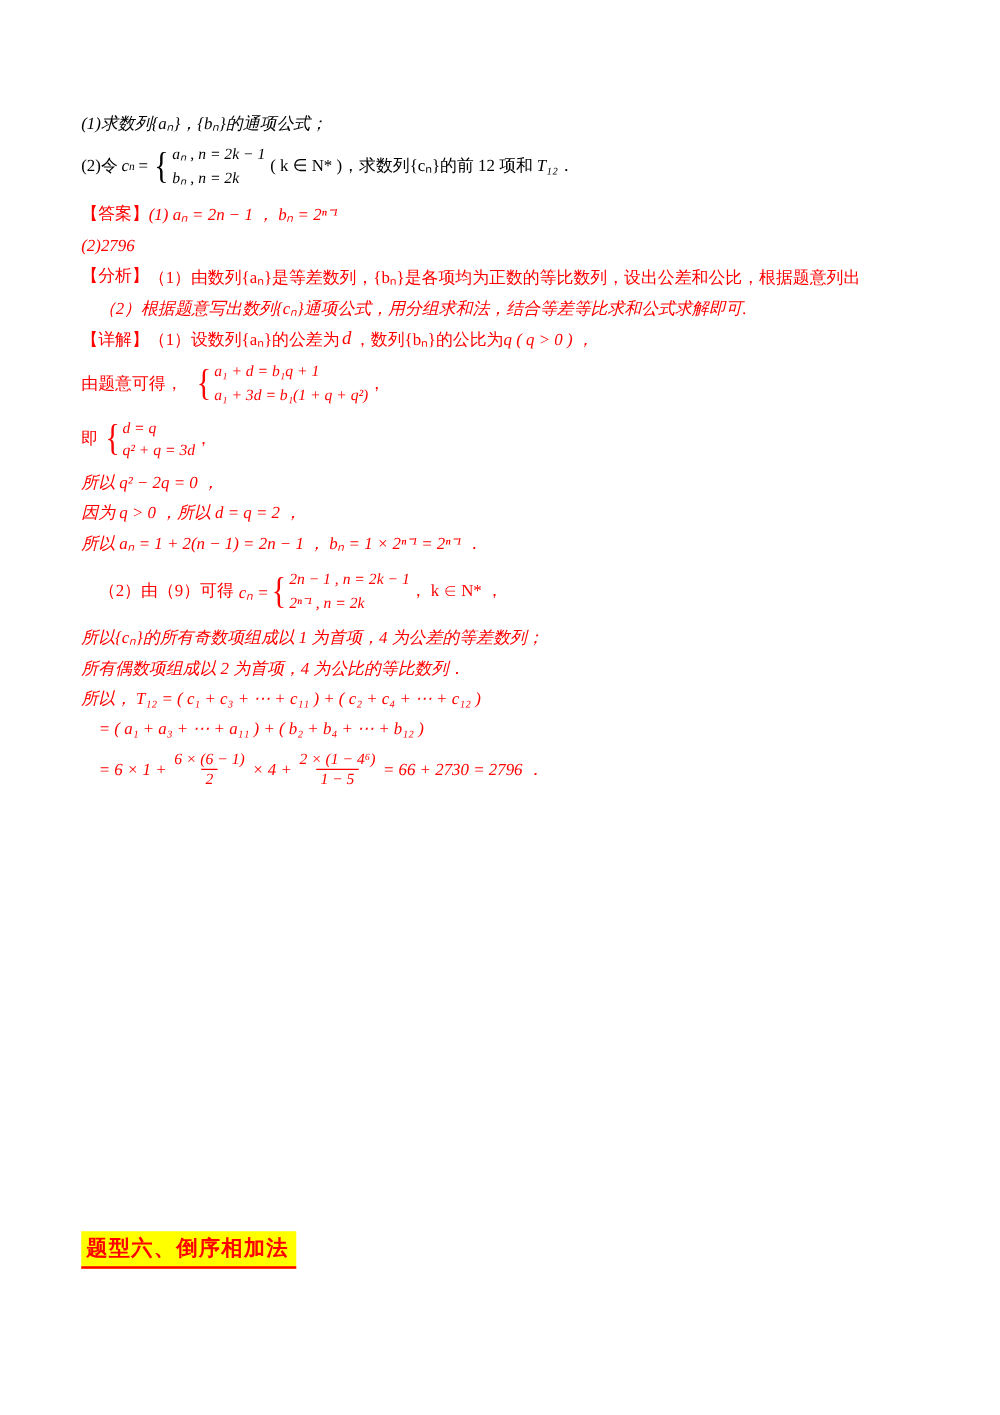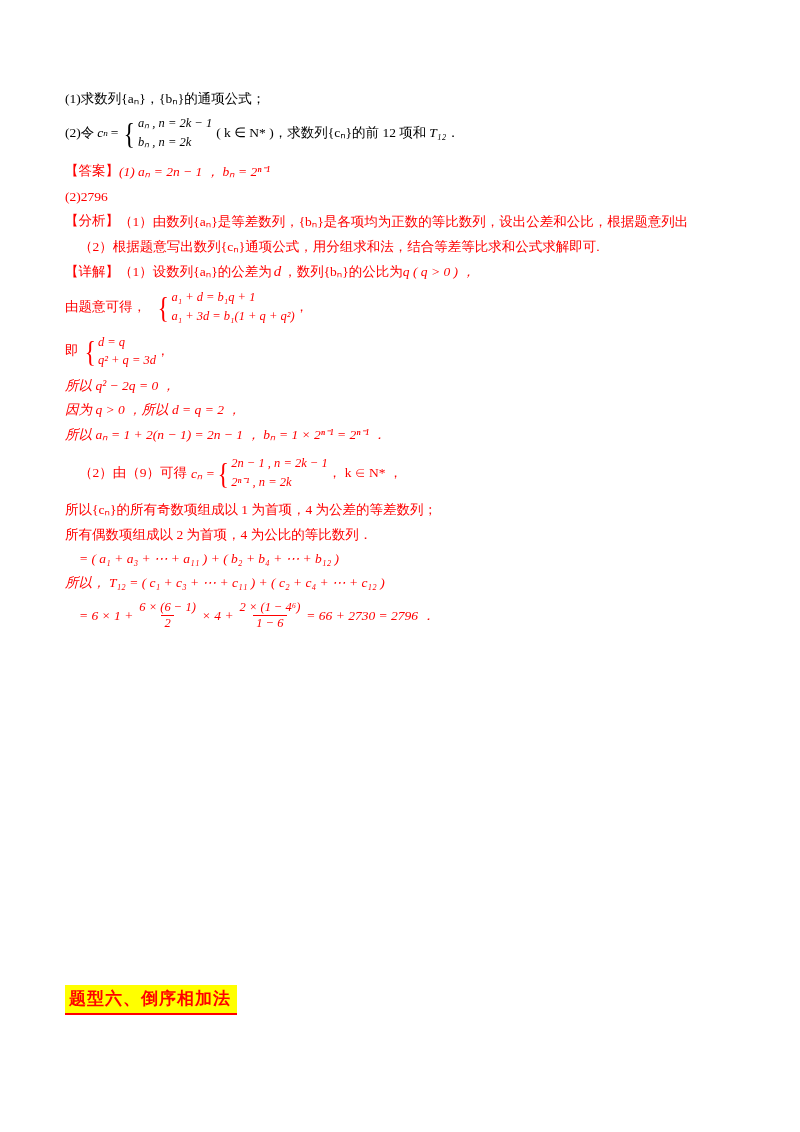--- a/index.html
+++ b/index.html
@@ -24,20 +24,21 @@
     left: 65px;
     top: 90px;
     width: 672px;
   }
   .line {
     margin: 0 0 6px 0;
     font-size: 13.5px;
     line-height: 1.35;
     color: #000;
     white-space: nowrap;
+    font-style: italic;
   }
   .red { color: #ff0000; }
   .black { color: #000000; }
   .bold { font-weight: normal; }
   .it { font-style: italic; font-family: "Liberation Serif", serif; }
   sub {
     font-size: 0.68em;
     vertical-align: -0.28em;
   }
   .row {
@@ -168,33 +169,33 @@
       <span class="brace">{</span>
       <span class="cases">
         <span class="it">2n − 1 , n = 2k − 1</span>
         <span class="it">2ⁿ⁻¹ , n = 2k</span>
       </span>
       <span>， k ∈ N* ，</span>
     </div>
 
     <p class="line red" style="margin-top:10px">所以{cₙ}的所有奇数项组成以 1 为首项，4 为公差的等差数列；</p>
     <p class="line red">所有偶数项组成以 2 为首项，4 为公比的等比数列．</p>
+    <p class="line red it">所以， T₁₂ = ( c₁ + c₃ + ⋯ + c₁₁ ) + ( c₂ + c₄ + ⋯ + c₁₂ )</p>
     <p class="line red it indent1">= ( a₁ + a₃ + ⋯ + a₁₁ ) + ( b₂ + b₄ + ⋯ + b₁₂ )</p>
-    <p class="line red it">所以， T₁₂ = ( c₁ + c₃ + ⋯ + c₁₁ ) + ( c₂ + c₄ + ⋯ + c₁₂ )</p>
 
     <div class="row red indent1" style="margin-top:8px">
       <span class="it">= 6 × 1 +</span>
       <span class="frac">
         <span class="num it">6 × (6 − 1)</span>
         <span class="den it">2</span>
       </span>
       <span class="it">× 4 +</span>
       <span class="frac">
         <span class="num it">2 × (1 − 4⁶)</span>
-        <span class="den it">1 − 6</span>
+        <span class="den it">1 − 5</span>
       </span>
       <span class="it">= 66 + 2730 = 2796 ．</span>
     </div>
 
   </div>
 
   <div class="title-wrap">
     <span class="section-title">题型六、倒序相加法</span>
   </div>
 </div>

